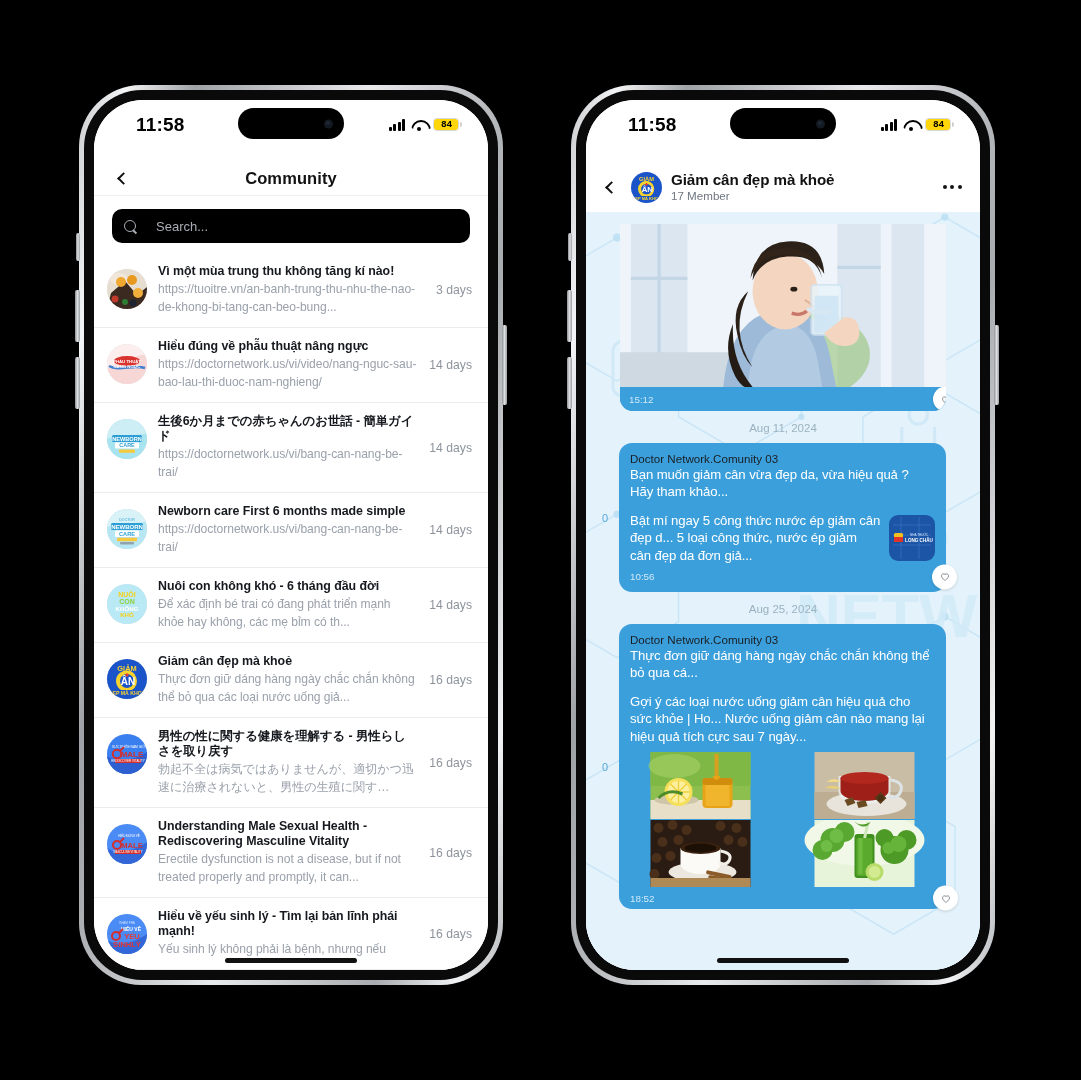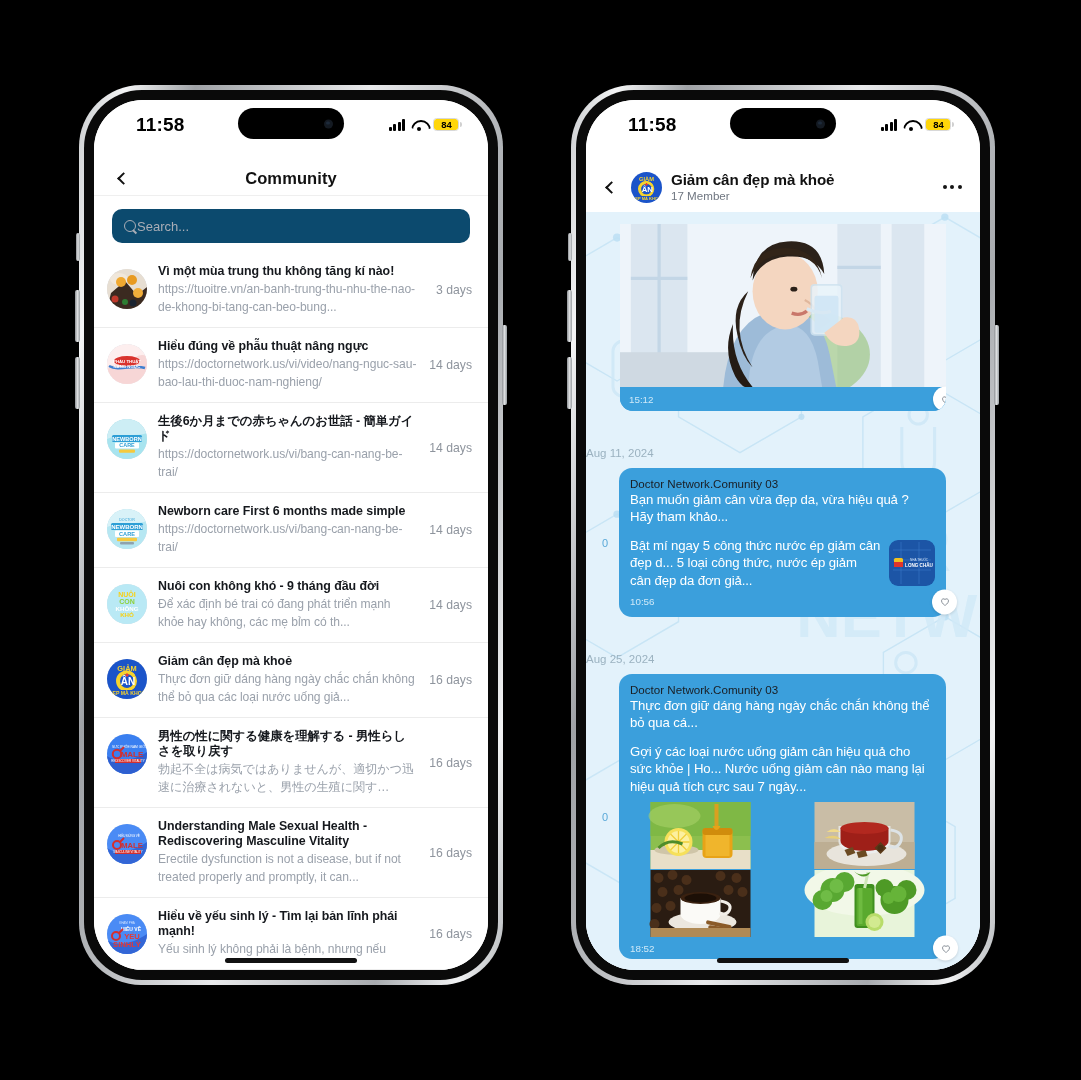--- a/index.html
+++ b/index.html
@@ -69,21 +69,21 @@
     clip-path:polygon(0 0,100% 0,100% 42%,50% 64%,0 42%);
   }
   .wifi::after{
     content:""; position:absolute; left:6px; top:8.5px; width:4px; height:4px;
     background:#000; border-radius:50%;
   }
   .battery { position:relative; display:flex; align-items:center; }
   .bat-body {
     width:26px; height:13px; border-radius:3.5px;
     background:#fff; border:1.2px solid #d8d8d8;
-    display:flex; align-items:center; overflow:hidden;
+    display:flex; align-items:center; overflow:hidden;font-family:Liberation Mono, monospace;
   }
   .bat-fill {
     height:100%; background:#FFD60A; display:flex; align-items:center; justify-content:center;
     border-radius:2.5px;
   }
   .bat-num { font-size:9.5px; font-weight:700; color:#000; letter-spacing:-.2px; }
   .bat-tip { width:1.6px; height:5px; background:#d0d0d0; border-radius:0 2px 2px 0; margin-left:1px;}
   .notch {
     position:absolute; left:50%; transform:translateX(-50%); top:8px;
     width:106px; height:31px; background:#000; border-radius:18px;
@@ -103,22 +103,22 @@
     width:22px; height:22px; display:flex; align-items:center; justify-content:center;
   }
   .chev {
     width:9px; height:9px; border-left:2.2px solid #111; border-bottom:2.2px solid #111;
     transform:rotate(45deg); display:block;
   }
   .nav-title { font-size:16.5px; font-weight:700; color:#111; letter-spacing:.1px; }
 
   .searchwrap { padding:13px 18px 10px 18px; background:#fff; }
   .searchbox {
-    height:34px; background:#0c4a6e; border-radius:10px;
-    display:flex; align-items:center; gap:0; padding:0 12px;
+    height:34px; background:#000000; border-radius:10px;
+    display:flex; align-items:center; gap:19px; padding:0 12px;
   }
   .mag { width:13px; height:13px; position:relative; flex:none; }
   .mag::before{content:"";position:absolute;left:0;top:0;width:10px;height:10px;border:1.5px solid #a9adb6;border-radius:50%;}
   .mag::after{content:"";position:absolute;left:9px;top:9px;width:5px;height:1.6px;background:#a9adb6;transform:rotate(45deg);transform-origin:left;}
   .search-ph { font-size:13px; color:#a9adb6; }
 
   .list { background:#fff; }
   .row {
     display:flex; align-items:flex-start; gap:11px;
     padding:11px 16px 11px 13px;
@@ -173,21 +173,21 @@
   }
   .ts { font-size:9.8px; color:#cfe9f8; }
   .heart {
     position:absolute; right:-12px; top:50%; transform:translateY(-50%);
     width:25px; height:25px; border-radius:50%; background:#fff;
     display:flex; align-items:center; justify-content:center;
     box-shadow:0 1px 3px rgba(0,0,0,.14);
   }
   .heart svg { width:12px; height:12px; }
 
-  .date-sep { text-align:left; font-size:11.5px; color:#9bb2c0; padding:11px 0 9px 0;margin-top:25px; }
+  .date-sep { text-align:center; font-size:11.5px; color:#9bb2c0; padding:11px 0 9px 0; }
 
   .msg-row { display:flex; align-items:center; gap:7px; padding:0 34px 0 12px; }
   .react-count { font-size:11px; color:#5aa9d8; width:14px; text-align:center; flex:none; }
   .bubble {
     flex:1; background:#3b9fdc; border-radius:13px; padding:8px 11px 8px 11px;
     position:relative; color:#fff;
   }
   .b-name { font-size:11.6px; color:#1a1d22; font-weight:400; line-height:15px; }
   .b-text { font-size:13.2px; color:#fff; line-height:17.4px; letter-spacing:-.1px; }
   .b-block { display:flex; gap:8px; align-items:flex-start; margin-top:11px; }
@@ -349,21 +349,21 @@
               <div class="avatar">
                 <svg viewBox="0 0 40 40">
                     <rect width="40" height="40" fill="#b9e9f5"></rect>
                     <text x="20" y="13" font-size="7" fill="#f7d117" text-anchor="middle" font-weight="bold" font-family="sans-serif">NUÔI</text>
                     <text x="20" y="20" font-size="7" fill="#8ed13a" text-anchor="middle" font-weight="bold" font-family="sans-serif">CON</text>
                     <text x="20" y="27" font-size="6.2" fill="#fff" text-anchor="middle" font-weight="bold" font-family="sans-serif">KHÔNG</text>
                     <text x="20" y="33" font-size="6.2" fill="#f7d117" text-anchor="middle" font-weight="bold" font-family="sans-serif">KHÓ</text>
                   </svg>
               </div>
               <div class="row-main">
-                <div class="row-title">Nuôi con không khó - 9 tháng đầu đời</div>
+                <div class="row-title">Nuôi con không khó - 6 tháng đầu đời</div>
                 <div class="row-sub">Để xác định bé trai có đang phát triển mạnh khỏe hay không, các mẹ bỉm có th...</div>
               </div>
               <div class="row-time">14 days</div>
             </div>
 
             <div class="row">
               <div class="avatar">
                 <svg viewBox="0 0 40 40">
                     <rect width="40" height="40" fill="#1b54c9"></rect>
                     <text x="20" y="12" font-size="7.4" fill="#f6d32d" text-anchor="middle" font-weight="bold" font-family="sans-serif">GIẢM</text>

